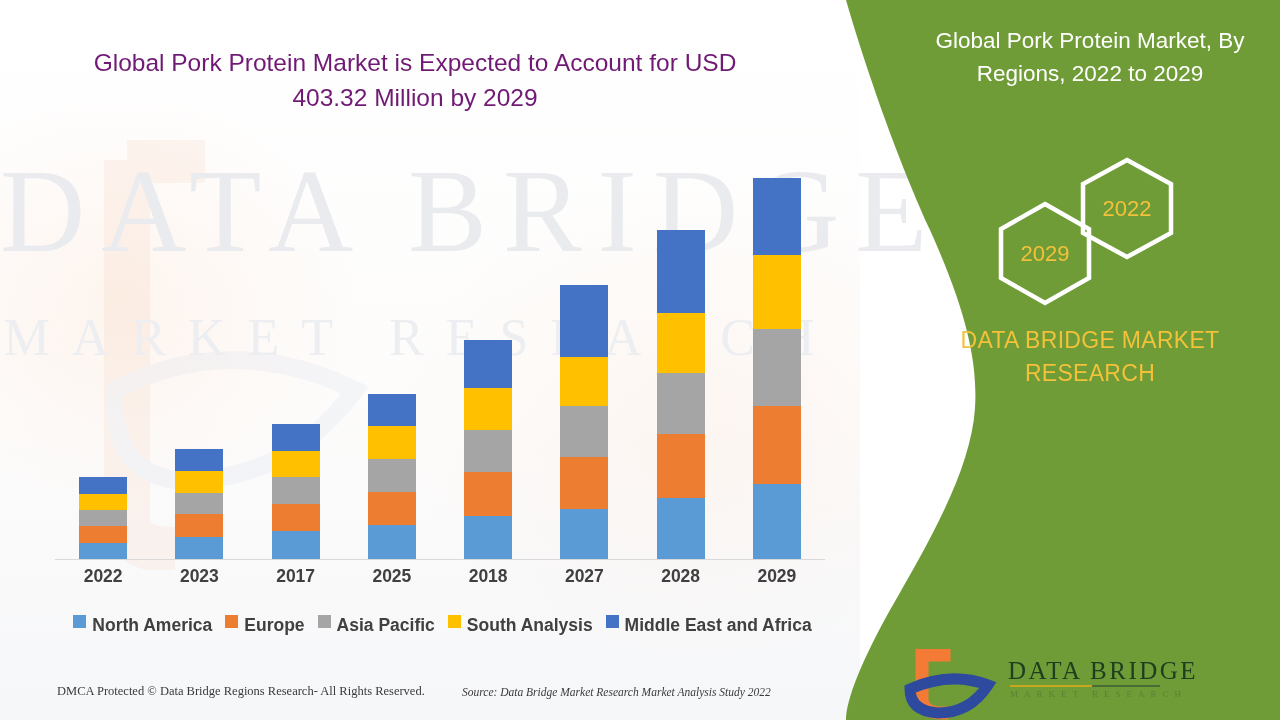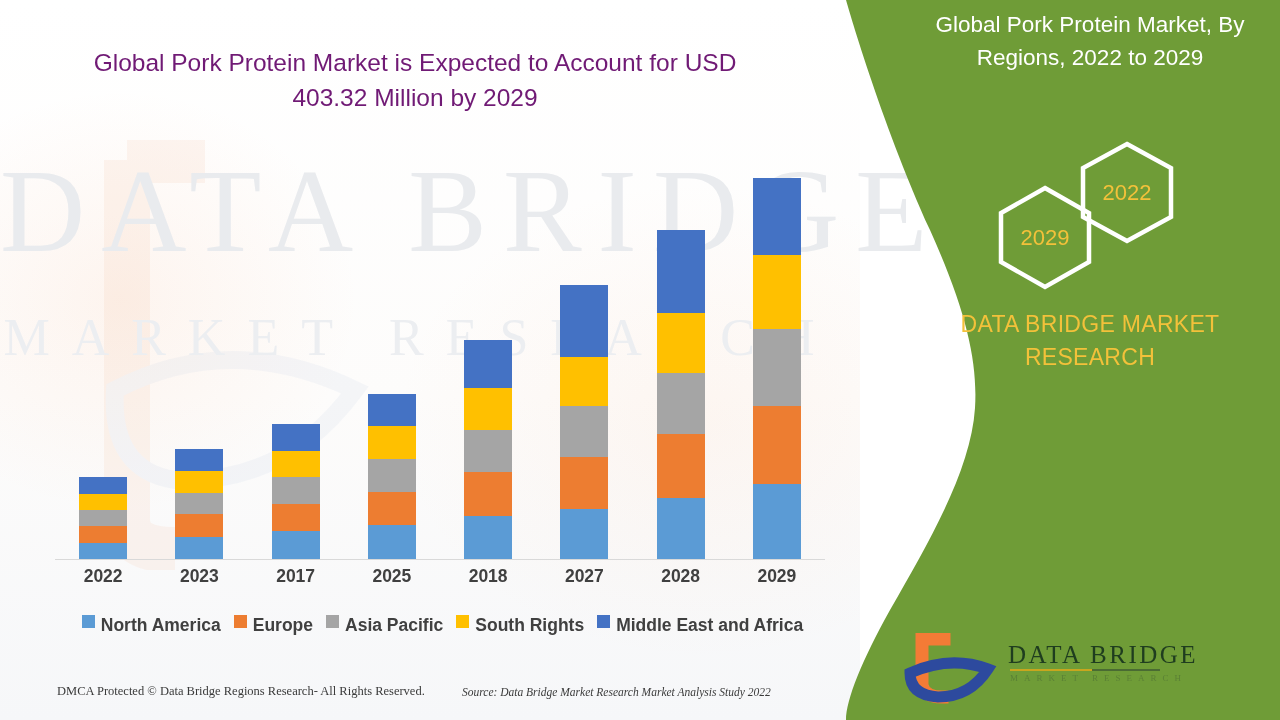--- a/index.html
+++ b/index.html
@@ -85,21 +85,21 @@
   }
   .footer-right{
     position:absolute;left:462px;top:686px;font-size:11.5px;color:#3a3a3a;
     font-family:"Liberation Serif",serif;white-space:nowrap;font-style:italic;
   }
 
   
   .green-panel{
     position:absolute;left:0;top:0;width:1280px;height:720px;pointer-events:none;
   }
-  .gp-content{position:absolute;left:900px;top:0;width:380px;height:687px;}
+  .gp-content{position:absolute;left:900px;top:16px;width:380px;height:687px;}
   .gp-title{
     position:absolute;left:0;top:8px;width:380px;text-align:center;
     color:#ffffff;font-size:22.5px;line-height:1.48;font-weight:400;
   }
   .hexes{position:absolute;left:75px;top:140px;width:230px;height:155px;}
   .hex-label{
     position:absolute;color:#f3c13a;font-size:22px;font-weight:400;
     text-align:center;
   }
   .gp-brand{
@@ -236,21 +236,21 @@
       <div class="lg-item">
         <span class="lg-swatch" style="background: rgb(237, 125, 49);"></span>
         <span class="lg-label">Europe</span>
       </div>
       <div class="lg-item">
         <span class="lg-swatch" style="background: rgb(165, 165, 165);"></span>
         <span class="lg-label">Asia Pacific</span>
       </div>
       <div class="lg-item">
         <span class="lg-swatch" style="background: rgb(255, 192, 0);"></span>
-        <span class="lg-label">South Rights</span>
+        <span class="lg-label">South Analysis</span>
       </div>
       <div class="lg-item">
         <span class="lg-swatch" style="background: rgb(68, 114, 196);"></span>
         <span class="lg-label">Middle East and Africa</span>
       </div>
     </div>
 
   <div class="footer-left">DMCA Protected © Data Bridge Regions Research- All Rights Reserved.</div>
   <div class="footer-right">Source: Data Bridge Market Research Market Analysis Study 2022</div>
 

